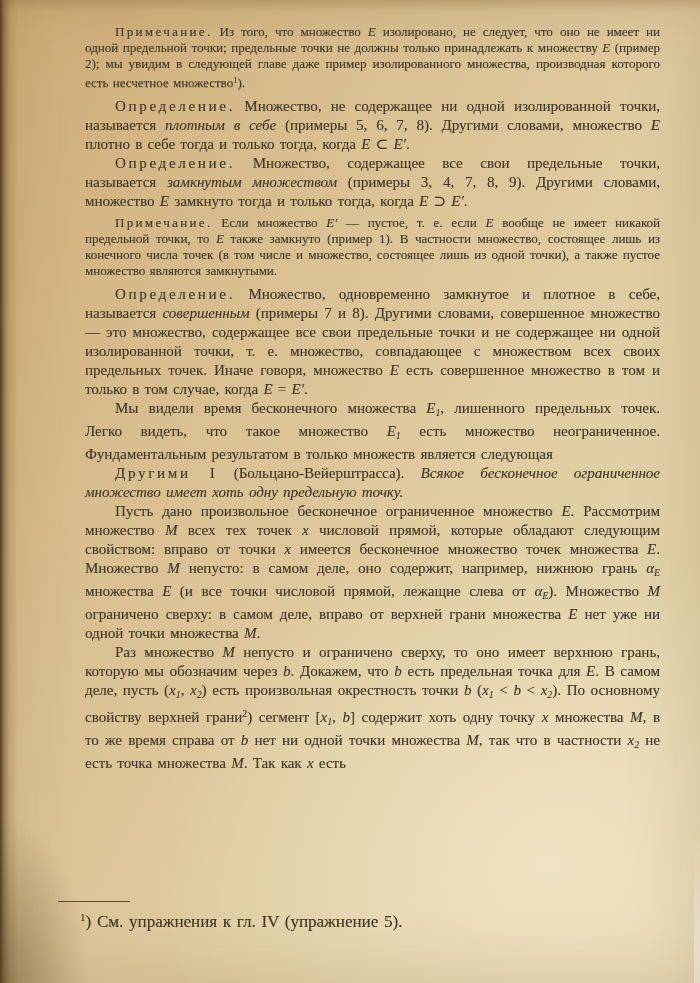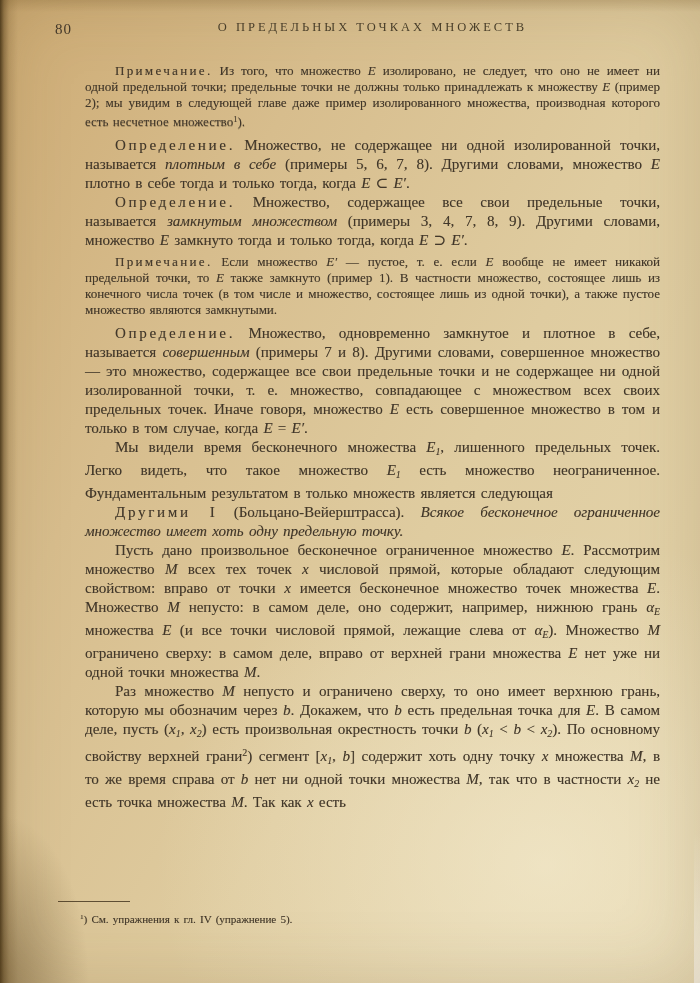--- a/index.html
+++ b/index.html
@@ -33,36 +33,32 @@
   p{margin:0;text-indent:30px;text-align:justify;font-size:15px;line-height:19px;
     word-spacing:1.5px;text-shadow:.3px .3px .5px rgba(62,50,30,.35);}
   p.note{font-size:13px;line-height:16px;margin:4px 0 6px;word-spacing:1px;}
   .spaced{letter-spacing:.18em;}
   .math{font-style:italic;}
   .sub{font-size:.65em;vertical-align:-.3em;font-style:italic;letter-spacing:0;}
   .sup{font-size:.65em;vertical-align:.5em;font-style:normal;}
 
   .footnotes{position:absolute;left:58px;top:901px;width:560px;font-size:12.5px;line-height:17px;}
   .fn-rule{width:72px;border-top:1.5px solid rgba(62,48,26,.8);margin-bottom:7px;}
-  .fn{margin:0;text-indent:22px;text-align:left;font-size:11px;line-height:17px;}
+  .fn{margin:0;text-indent:22px;text-align:left;font-size:17px;line-height:17px;}
 </style>
 </head>
 <body>
 
 <div class="page">
   <div class="edge-top"></div>
   <div class="edge-left"></div>
   <div class="corner-bl"></div>
   <div class="edge-right-light"></div>
 
   <div class="content">
-    <div class="header">
-      <span class="page-num">80</span>
-      <span class="running-title">О ПРЕДЕЛЬНЫХ ТОЧКАХ МНОЖЕСТВ</span>
-    </div>
     <div>
         <p class="note"><span class="spaced">Примечание.</span><span> Из того, что множество </span><span class="math">E</span><span> изолировано, не следует, что оно не имеет ни одной предельной точки; предельные точки не должны только принадлежать к множеству </span><span class="math">E</span><span> (пример 2); мы увидим в следующей главе даже пример изолированного множества, производная которого есть несчетное множество</span><span class="sup">1</span><span>).</span></p>
         <p class="definition"><span class="spaced">Определение.</span><span> Множество, не содержащее ни одной изолированной точки, называется </span><span class="math">плотным в себе</span><span> (примеры 5, 6, 7, 8). Другими словами, множество </span><span class="math">E</span><span> плотно в себе тогда и только тогда, когда </span><span class="math">E</span><span> ⊂ </span><span class="math">E′</span><span>.</span></p>
         <p class="definition"><span class="spaced">Определение.</span><span> Множество, содержащее все свои предельные точки, называется </span><span class="math">замкнутым множеством</span><span> (примеры 3, 4, 7, 8, 9). Другими словами, множество </span><span class="math">E</span><span> замкнуто тогда и только тогда, когда </span><span class="math">E</span><span> ⊃ </span><span class="math">E′</span><span>.</span></p>
         <p class="note"><span class="spaced">Примечание.</span><span> Если множество </span><span class="math">E′</span><span> — пустое, т. е. если </span><span class="math">E</span><span> вообще не имеет никакой предельной точки, то </span><span class="math">E</span><span> также замкнуто (пример 1). В частности множество, состоящее лишь из конечного числа точек (в том числе и множество, состоящее лишь из одной точки), а также пустое множество являются замкнутыми.</span></p>
         <p class="definition"><span class="spaced">Определение.</span><span> Множество, одновременно замкнутое и плотное в себе, называется </span><span class="math">совершенным</span><span> (примеры 7 и 8). Другими словами, совершенное множество — это множество, содержащее все свои предельные точки и не содержащее ни одной изолированной точки, т. е. множество, совпадающее с множеством всех своих предельных точек. Иначе говоря, множество </span><span class="math">E</span><span> есть совершенное множество в том и только в том случае, когда </span><span class="math">E</span><span> = </span><span class="math">E′</span><span>.</span></p>
         <p class="body"><span>Мы видели время бесконечного множества </span><span class="math">E</span><span class="math sub">1</span><span>, лишенного предельных точек. Легко видеть, что такое множество </span><span class="math">E</span><span class="math sub">1</span><span> есть множество неограниченное. Фундаментальным результатом в только множеств является следующая</span></p>
         <p class="theorem"><span class="spaced">Другими I</span><span> (Больцано-Вейерштрасса). </span><span class="math">Всякое бесконечное ограниченное множество имеет хоть одну предельную точку.</span></p>
         <p class="body"><span>Пусть дано произвольное бесконечное ограниченное множество </span><span class="math">E</span><span>. Рассмотрим множество </span><span class="math">M</span><span> всех тех точек </span><span class="math">x</span><span> числовой прямой, которые обладают следующим свойством: вправо от точки </span><span class="math">x</span><span> имеется бесконечное множество точек множества </span><span class="math">E</span><span>. Множество </span><span class="math">M</span><span> непусто: в самом деле, оно содержит, например, нижнюю грань </span><span class="math">α</span><span class="math sub">E</span><span> множества </span><span class="math">E</span><span> (и все точки числовой прямой, лежащие слева от </span><span class="math">α</span><span class="math sub">E</span><span>). Множество </span><span class="math">M</span><span> ограничено сверху: в самом деле, вправо от верхней грани множества </span><span class="math">E</span><span> нет уже ни одной точки множества </span><span class="math">M</span><span>.</span></p>
         <p class="body"><span>Раз множество </span><span class="math">M</span><span> непусто и ограничено сверху, то оно имеет верхнюю грань, которую мы обозначим через </span><span class="math">b</span><span>. Докажем, что </span><span class="math">b</span><span> есть предельная точка для </span><span class="math">E</span><span>. В самом деле, пусть (</span><span class="math">x</span><span class="math sub">1</span><span>, </span><span class="math">x</span><span class="math sub">2</span><span>) есть произвольная окрестность точки </span><span class="math">b</span><span> (</span><span class="math">x</span><span class="math sub">1</span><span> &lt; </span><span class="math">b</span><span> &lt; </span><span class="math">x</span><span class="math sub">2</span><span>). По основному свойству верхней грани</span><span class="sup">2</span><span>) сегмент [</span><span class="math">x</span><span class="math sub">1</span><span>, </span><span class="math">b</span><span>] содержит хоть одну точку </span><span class="math">x</span><span> множества </span><span class="math">M</span><span>, в то же время справа от </span><span class="math">b</span><span> нет ни одной точки множества </span><span class="math">M</span><span>, так что в частности </span><span class="math">x</span><span class="math sub">2</span><span> не есть точка множества </span><span class="math">M</span><span>. Так как </span><span class="math">x</span><span> есть</span></p>

